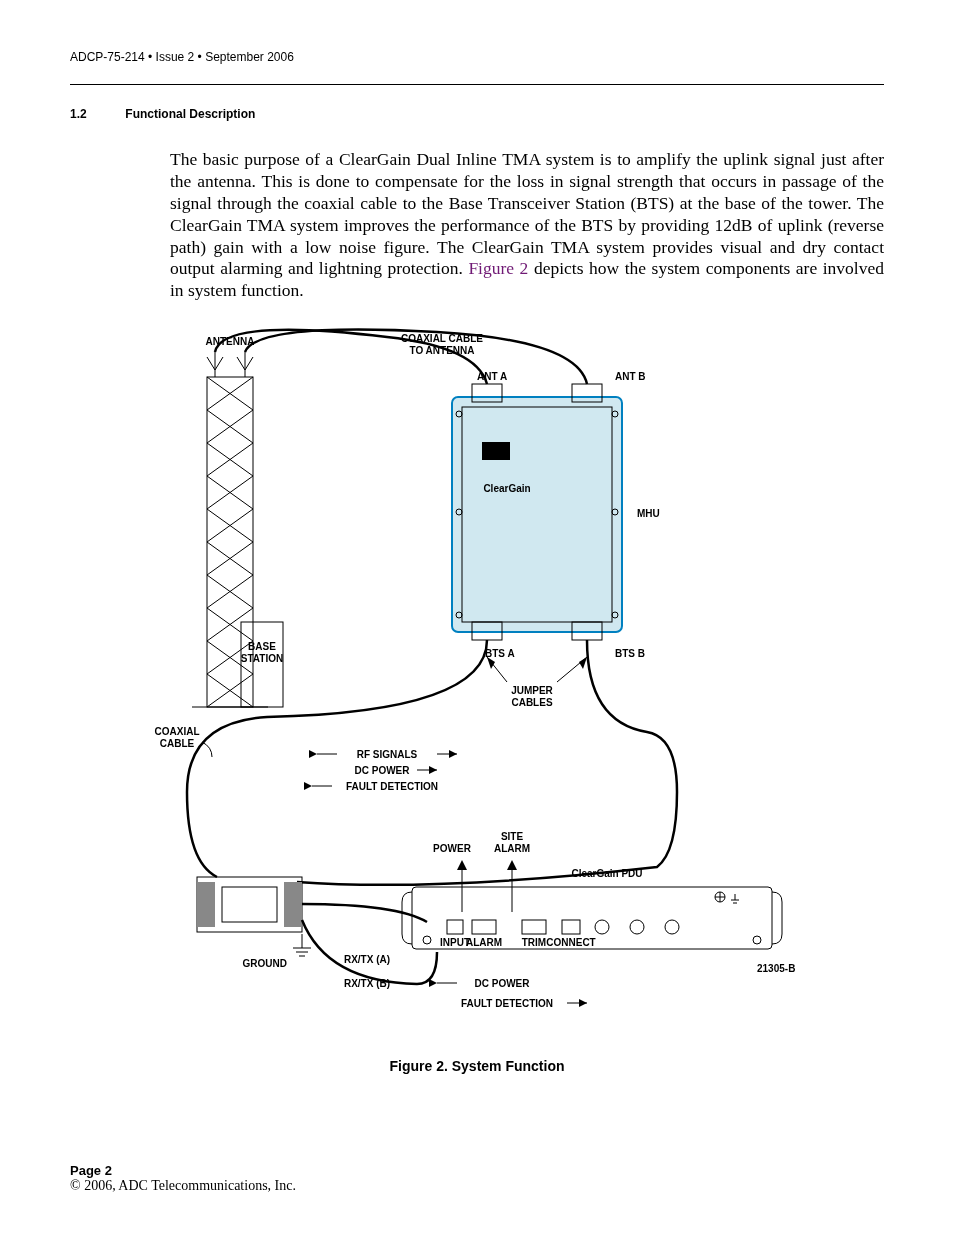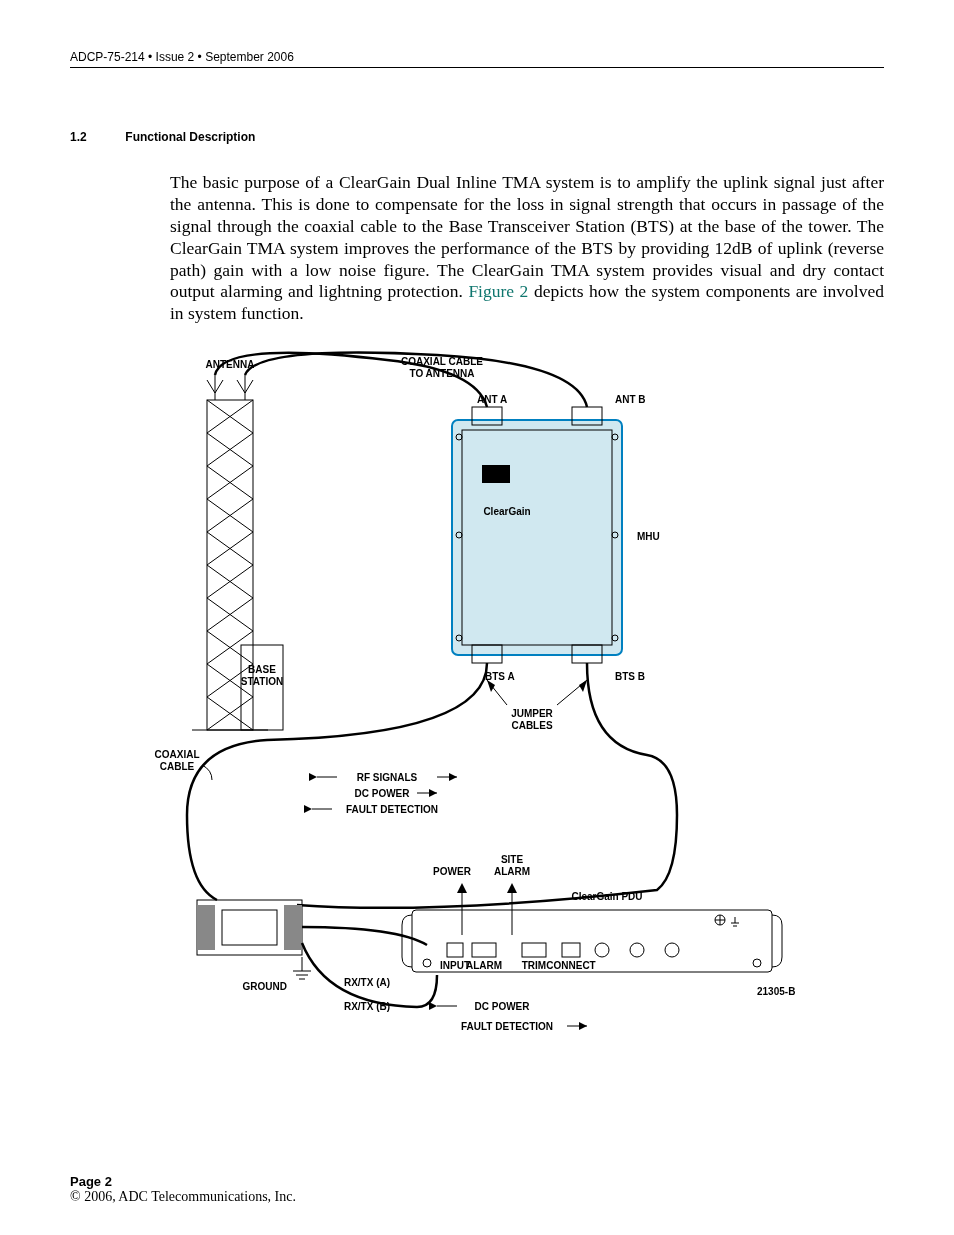--- a/index.html
+++ b/index.html
@@ -13,59 +13,59 @@
   }
   .page {
     padding: 50px 70px 40px 70px;
     position: relative;
     min-height: 1150px;
   }
   .header-line {
     font-family: Arial, Helvetica, sans-serif;
     font-size: 12px;
     color: #000;
-    padding-bottom: 3px;
+    padding-bottom: 20px;
     border-bottom: 1.5px solid #000;
-    margin-bottom: 62px;
+    margin-bottom: 22px;
   }
   .section-heading {
     font-family: Arial, Helvetica, sans-serif;
     font-weight: bold;
     font-size: 12px;
     margin-bottom: 28px;
   }
   .section-number {
     display: inline-block;
     width: 52px;
   }
   .body-para {
     font-family: "Times New Roman", serif;
     font-size: 17.5px;
     line-height: 1.25;
     text-align: justify;
     margin: 0 0 20px 100px;
   }
   .figref {
-    color: #0f766e;
+    color: #701a75;
   }
   .figure-wrap {
     text-align: center;
     margin: 10px auto 20px auto;
   }
   .figure-caption {
     font-family: Arial, Helvetica, sans-serif;
     font-weight: bold;
     font-size: 14px;
     text-align: center;
     margin-top: 12px;
   }
   .footer {
     position: absolute;
     left: 70px;
-    bottom: 35px;
+    bottom: 46px;
     font-family: "Times New Roman", serif;
     font-size: 14px;
   }
   .footer .pagenum {
     font-family: Arial, Helvetica, sans-serif;
     font-weight: bold;
     font-size: 13px;
   }
   svg text {
     font-family: Arial, Helvetica, sans-serif;
@@ -266,19 +266,20 @@
         <text x="365" y="665" text-anchor="middle">DC POWER</text>
 
         <text x="370" y="685" text-anchor="middle">FAULT DETECTION</text>
         <line class="thin" x1="430" y1="681" x2="450" y2="681"></line>
         <polygon points="450,681 442,677 442,685" fill="#000"></polygon>
       </g>
 
       <text x="620" y="650" font-size="9" font-weight="normal">21305-B</text>
     </svg>
 
+    <div class="figure-caption">Figure 2. System Function</div>
   </div>
 
   <div class="footer">
     <div class="pagenum">Page 2</div>
     <div>© 2006, ADC Telecommunications, Inc.</div>
   </div>
 </div>
 
 </body></html>

